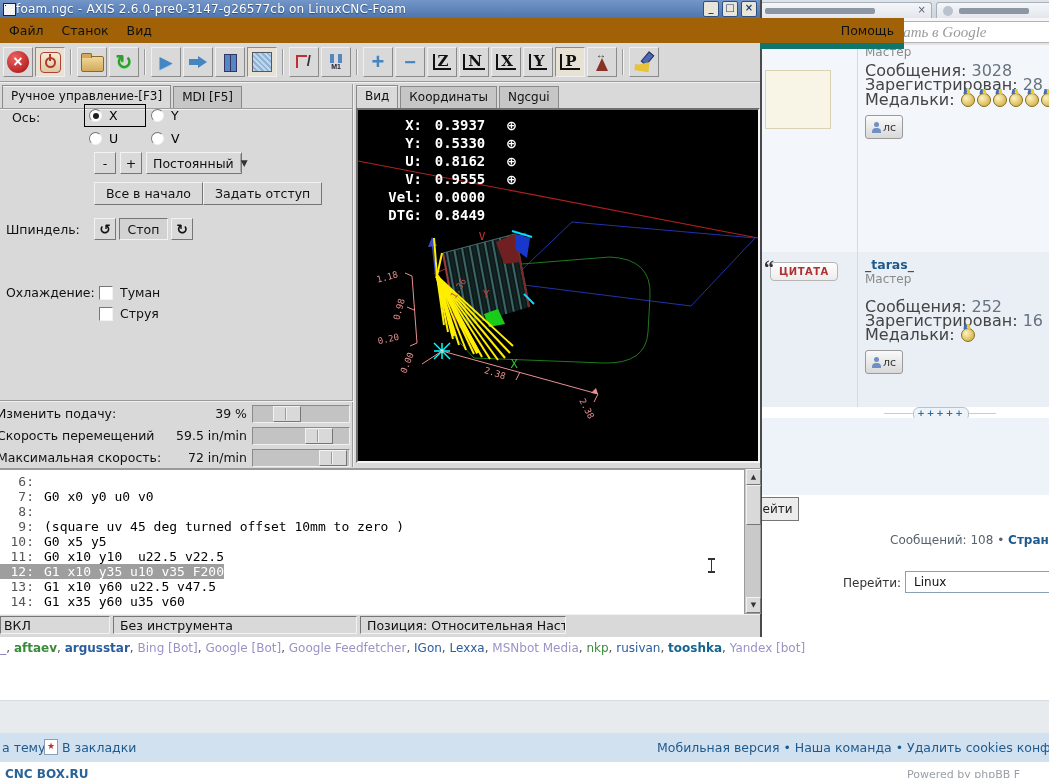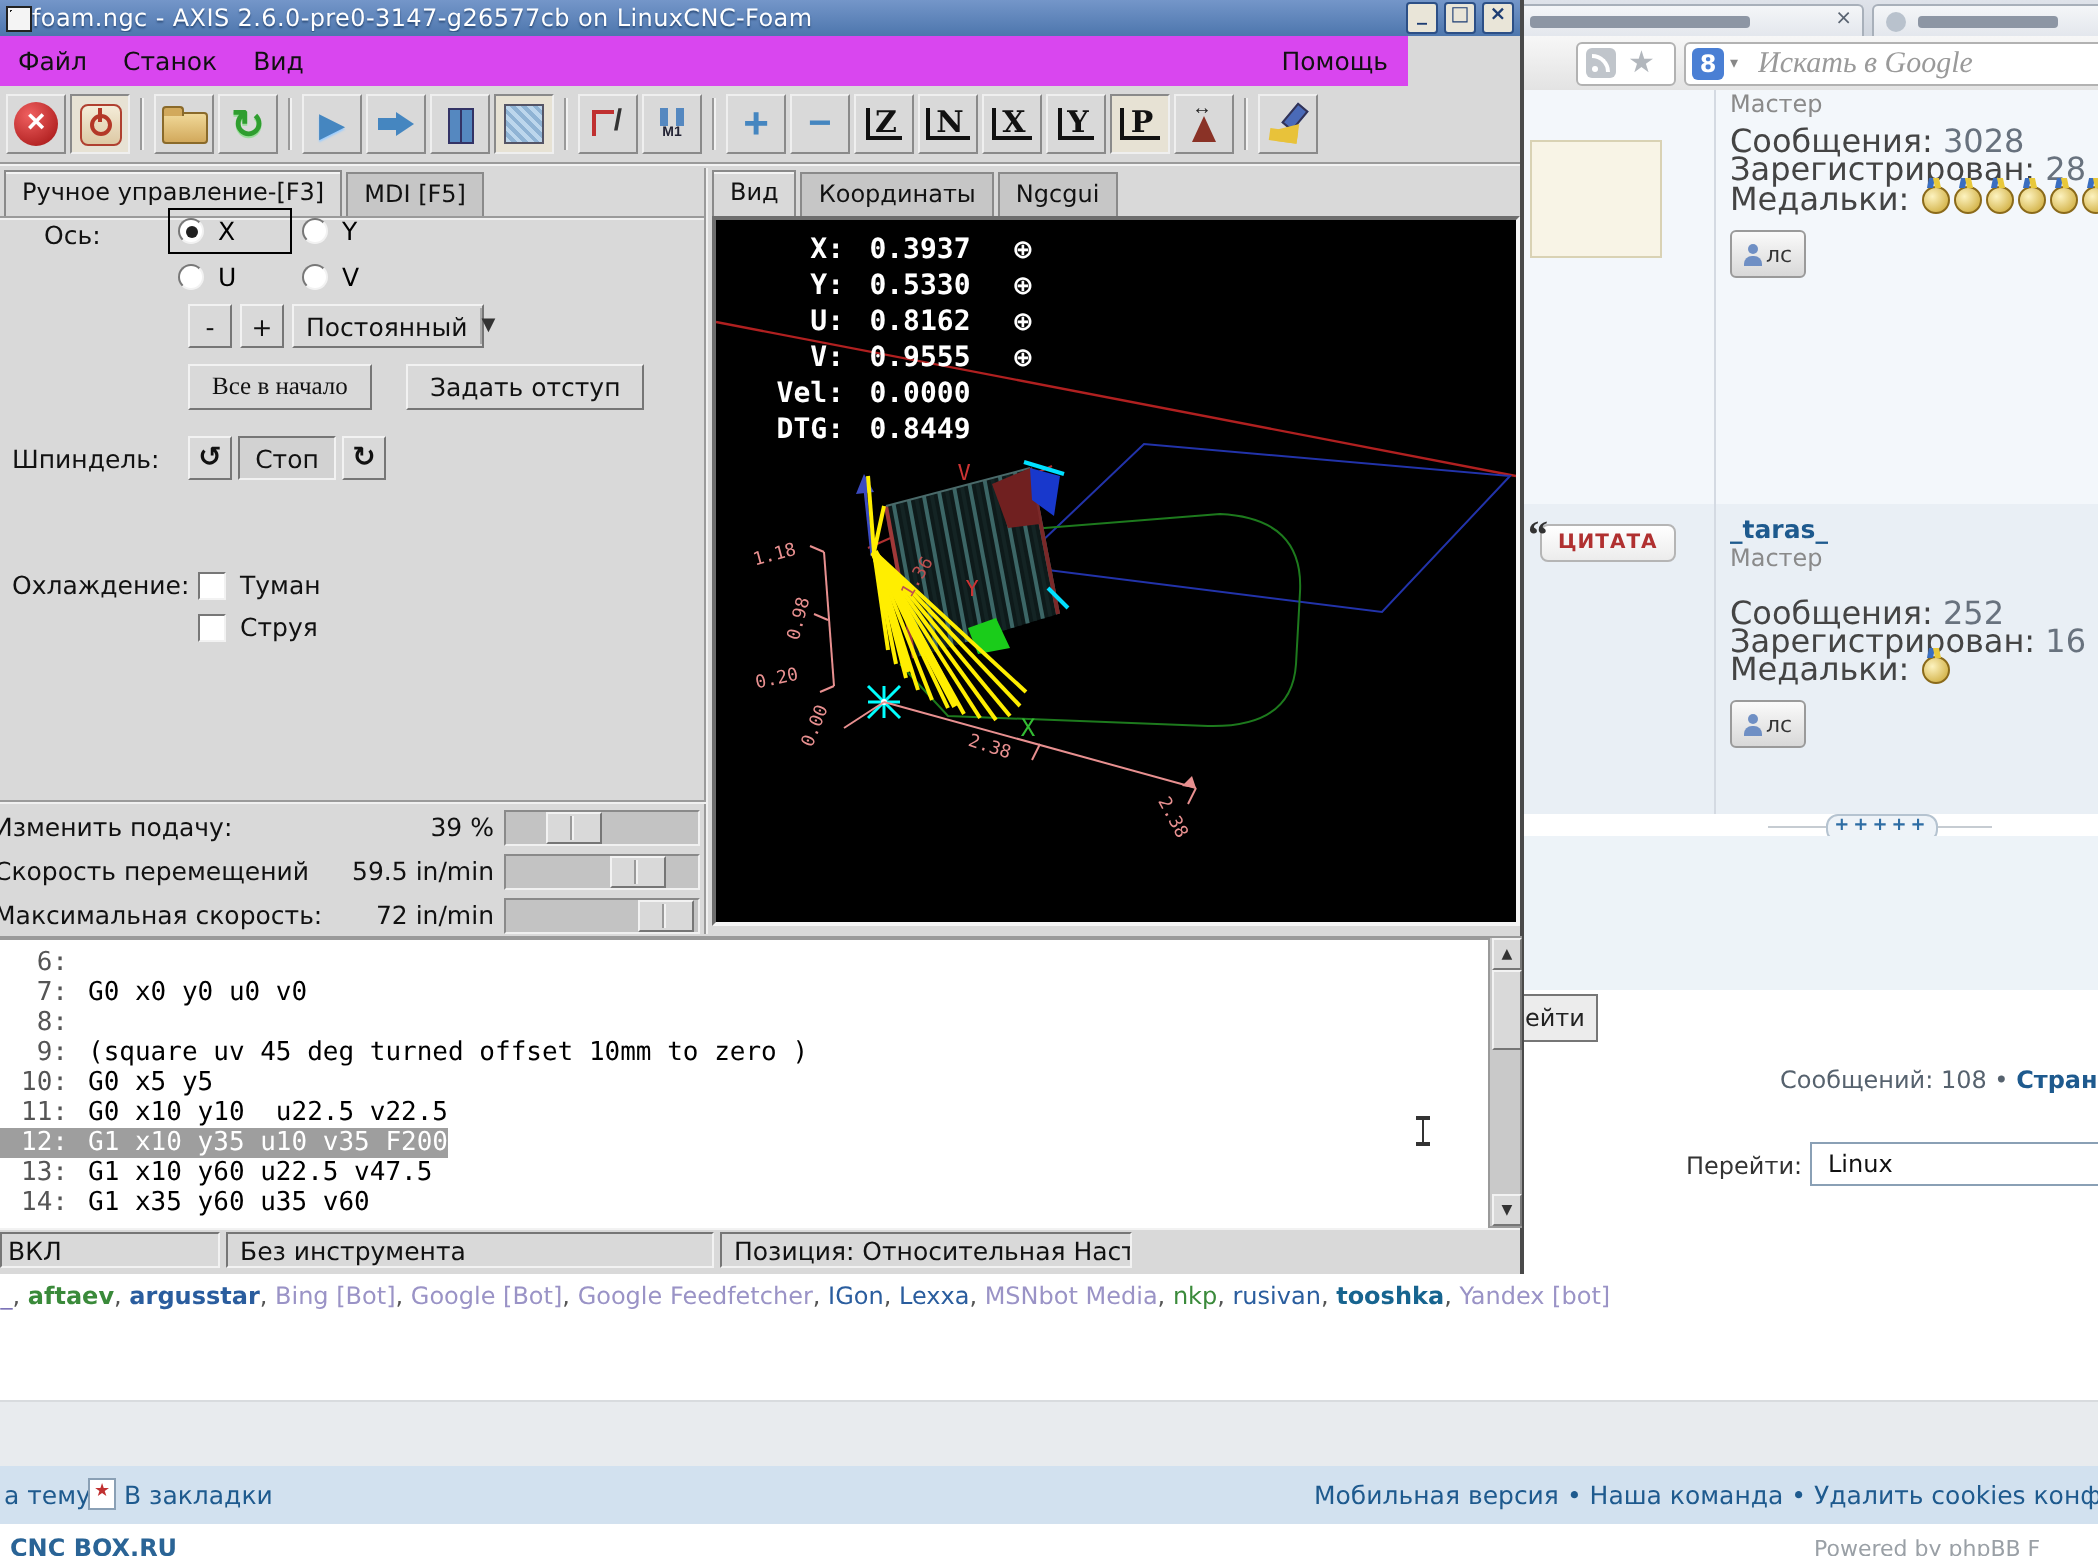--- a/index.html
+++ b/index.html
@@ -13,21 +13,21 @@
   #titlebar{left:0;top:0;width:760px;height:18px;background:linear-gradient(#7496c9,#4d76ad);
             display:flex;align-items:center;}
   .win-icon{width:11px;height:11px;margin-left:3px;background:#f4f4f4;border:1px solid #222;position:relative;}
   .win-icon:before{content:"";position:absolute;left:1px;top:1px;width:7px;height:7px;
             background:linear-gradient(135deg,#222 1px,transparent 1px);}
   #title-text{flex:1;text-align:left;color:#fff;font-size:12px;letter-spacing:.2px;
             text-shadow:0 1px 1px #2a4a77;white-space:nowrap;overflow:hidden;}
   .tb-btn{width:14px;height:14px;margin-right:3px;background:#e9e5d8;border:1px solid #2c4f86;
             color:#1d3d73;font-size:10px;line-height:12px;text-align:center;font-weight:bold;
             border-radius:2px;flex:none;}
-  #menubar{left:0;top:18px;width:704px;height:25px;background:#d946ef;border-bottom:1px solid #0f766e;
+  #menubar{left:0;top:18px;width:904px;height:25px;background:#a16207;border-bottom:6px solid #0f766e;
             display:flex;align-items:center;font-size:12.5px;color:#111;}
   .menu-item{padding:3px 9px;}
   #menu-help{margin-left:auto;padding:3px 10px;}
   #toolbar{left:0;top:43px;width:760px;height:39px;background:#d9d9d9;display:flex;align-items:center;
             padding-left:2px;box-sizing:border-box;border-bottom:1px solid #9a9a9a;box-shadow:0 1px 0 #f2f2f2;}
   .tool{width:30px;height:30px;margin:0 1px;background:#d9d9d9;border:1px solid;flex:none;
         border-color:#efefef #8a8a8a #8a8a8a #efefef;display:flex;align-items:center;justify-content:center;padding:0;}
   .tool.pressed{border-color:#8a8a8a #efefef #efefef #8a8a8a;background:#e7e2d4;}
   .tsep{width:0;height:26px;border-left:1px solid #9a9a9a;border-right:1px solid #f2f2f2;margin:0 4px;flex:none;}
 
@@ -79,21 +79,21 @@
   .radio-cell.focused{border-color:#000;}
   .rb{width:11px;height:11px;border-radius:50%;background:#fff;border:1px solid;border-color:#777 #f2f2f2 #f2f2f2 #777;position:relative;flex:none;}
   .rb.on:before{content:"";position:absolute;left:2.5px;top:2.5px;width:6px;height:6px;border-radius:50%;background:#202020;}
   .b3d{background:#d9d9d9;border:1px solid;border-color:#f2f2f2 #767676 #767676 #f2f2f2;
        font-family:"DejaVu Sans",sans-serif;font-size:12.5px;color:#111;display:flex;align-items:center;justify-content:center;box-sizing:border-box;}
   .b3d.sunk{border-color:#767676 #f2f2f2 #f2f2f2 #767676;background:#d2d2d2;}
   #jog-minus{left:94px;top:152px;width:22px;height:22px;}
   #jog-plus{left:120px;top:152px;width:22px;height:22px;}
   #jog-combo{left:146px;top:152px;width:96px;height:22px;justify-content:flex-start;padding-left:6px;gap:6px;}
   #jog-combo .dd{margin-left:auto;width:15px;height:18px;border-left:1px solid #aaa;display:flex;align-items:center;justify-content:center;font-size:9px;color:#333;}
-  #home-all{left:94px;top:182px;height:23px;padding:0 11px;font-family:Liberation Serif, serif;}
+  #home-all{left:94px;top:182px;height:23px;padding:0 11px;}
   #touch-off{left:203px;top:182px;height:23px;padding:0 11px;}
   #sp-ccw{left:94px;top:218px;width:22px;height:22px;font-size:14px;font-weight:bold;}
   #sp-stop{left:119px;top:218px;width:49px;height:22px;}
   #sp-cw{left:171px;top:218px;width:22px;height:22px;font-size:14px;font-weight:bold;}
   .cb{width:12px;height:12px;background:#fff;border:1px solid;border-color:#777 #f2f2f2 #f2f2f2 #777;flex:none;}
   .cb-row{display:flex;align-items:center;gap:7px;font-size:12.5px;color:#111;}
   #mist-row{left:99px;top:285px;} #flood-row{left:99px;top:306px;}
 
   
   #ov-sep{left:0;top:400px;width:353px;border-top:1px solid #9a9a9a;box-shadow:0 1px 0 #f0f0f0;}
@@ -375,21 +375,21 @@
         </button>
       </div>
 
     <div class="abs" id="left-tabs">
         <span class="ltab active">Ручное управление-[F3]</span>
         <span class="ltab">MDI [F5]</span>
       </div>
     <div class="abs" id="left-sep"></div>
     <div class="abs" id="vsash"></div>
 
-    <span class="abs plabel" style="left:22px;top:110px;">Ось:</span>
+    <span class="abs plabel" style="left:12px;top:110px;">Ось:</span>
     <div class="abs" id="axis-radios">
         <label class="radio-cell focused">
           <span class="rb on"></span>
           <span>X</span>
         </label>
         <label class="radio-cell">
           <span class="rb"></span>
           <span>Y</span>
         </label>
         <label class="radio-cell">

